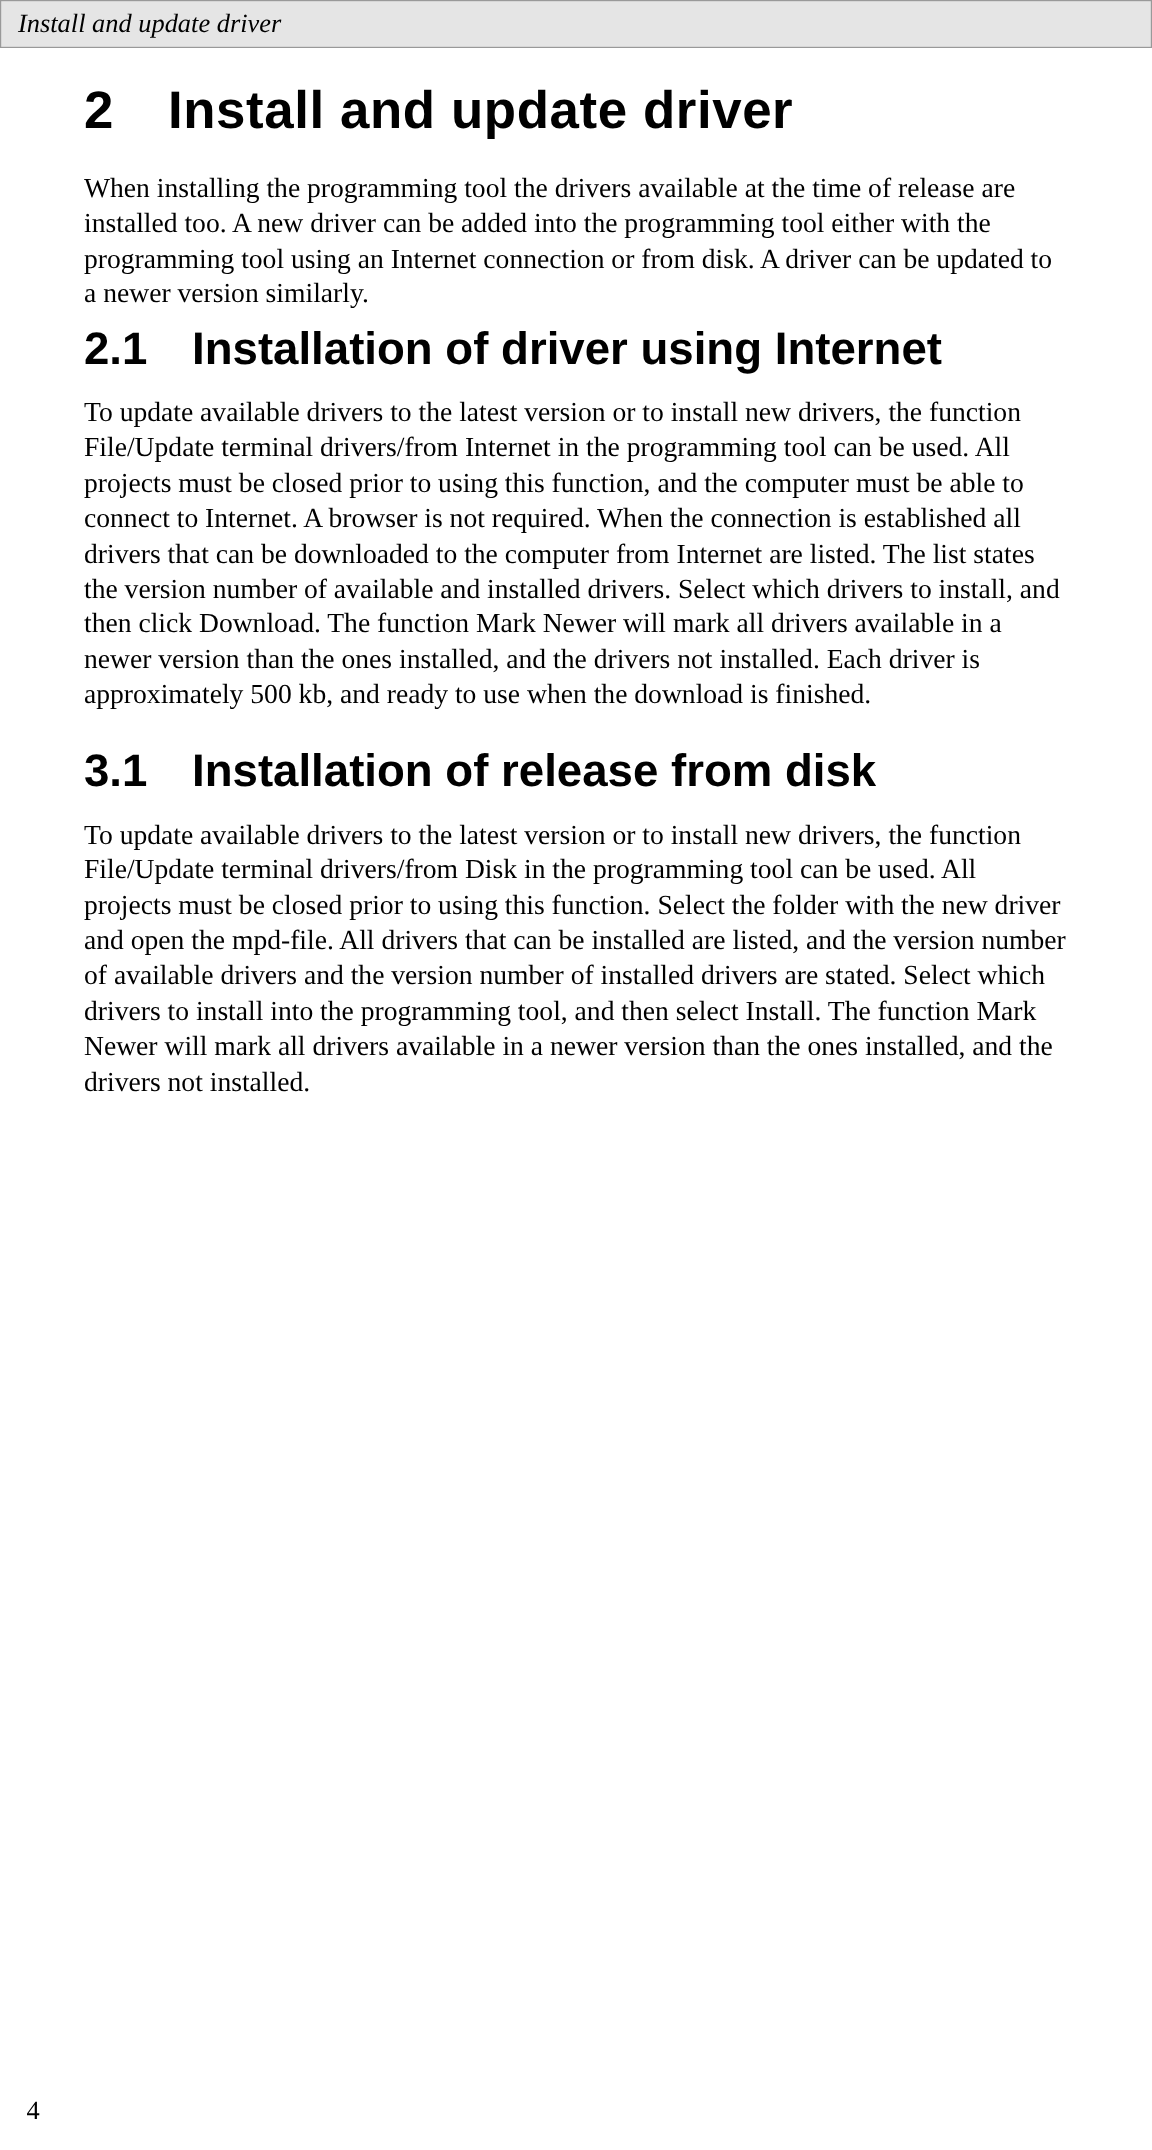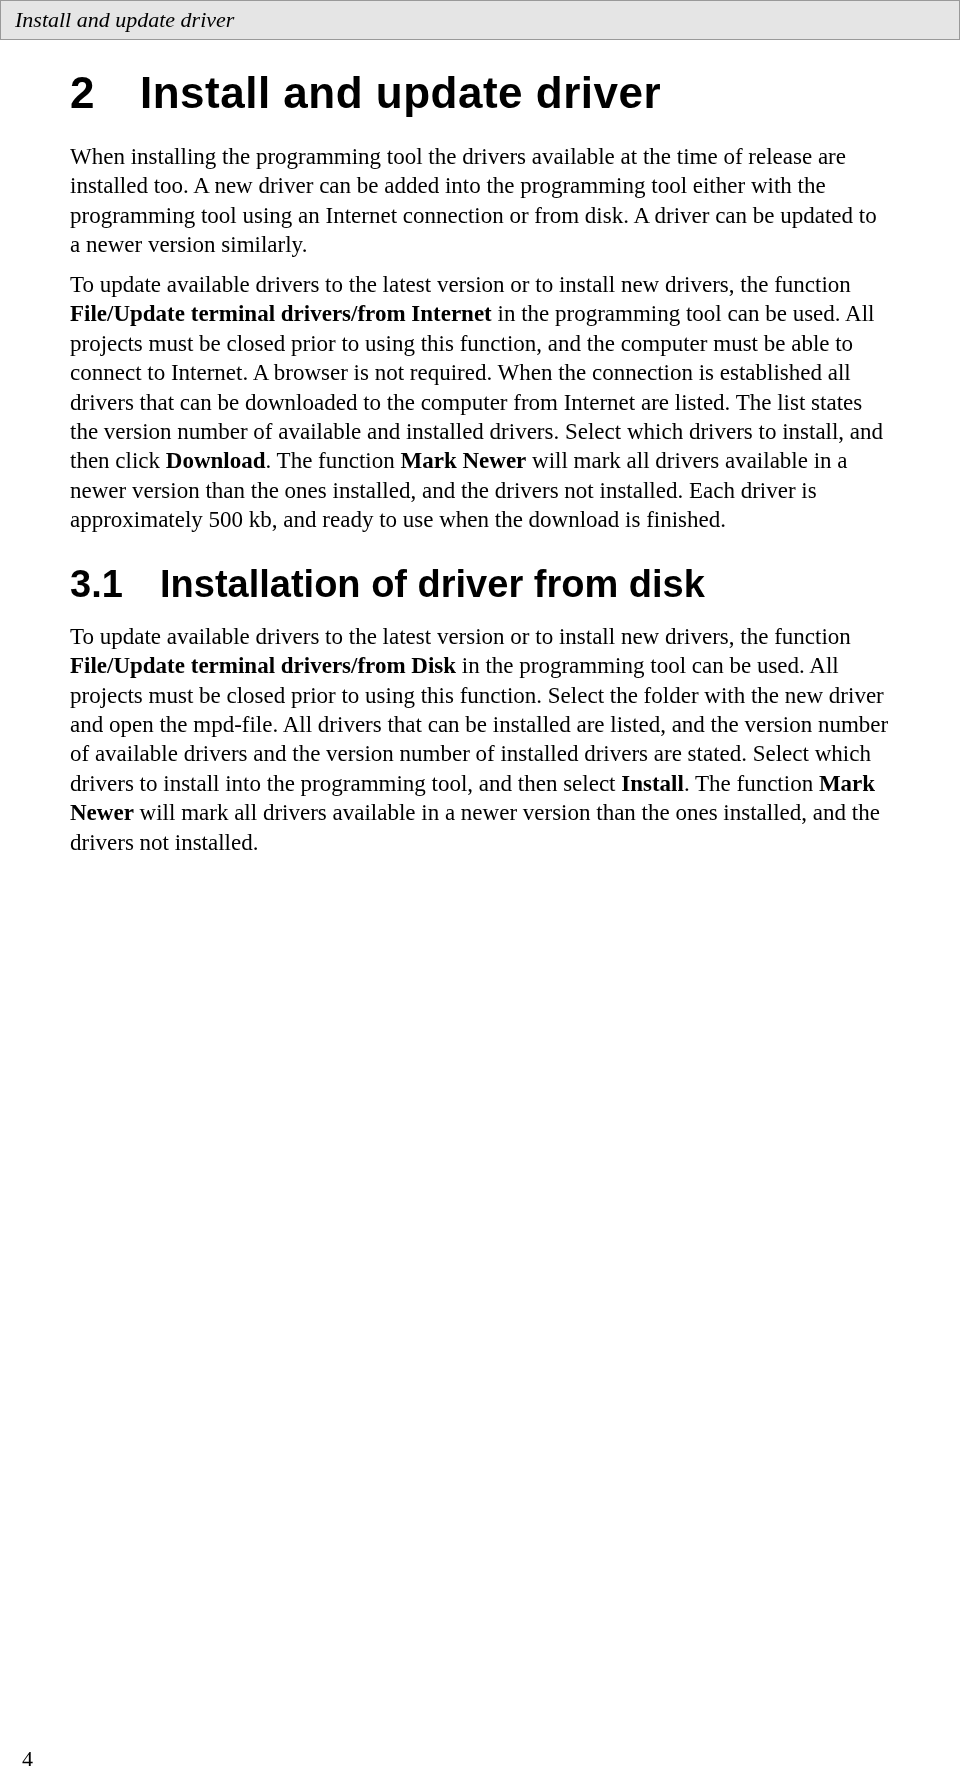--- a/index.html
+++ b/index.html
@@ -48,21 +48,21 @@
   }
   .section-title .num {
     width: 90px;
     flex-shrink: 0;
   }
   .body-text {
     font-size: 23px;
     line-height: 1.28;
     margin-bottom: 28px;
   }
-  .bold { font-weight: bold; }
+  .bold { font-weight: normal; }
   .page-number {
     position: absolute;
     left: 22px;
     bottom: 20px;
     font-size: 22px;
     font-family: Georgia, serif;
   }
 </style>
 </head>
 <body>
@@ -73,28 +73,32 @@
 
 <div class="content">
 
   <div class="chapter-title">
     <span class="num">2</span>
     <span>Install and update driver</span>
   </div>
 
   <p class="intro">When installing the programming tool the drivers available at the time of release are installed too. A new driver can be added into the programming tool either with the programming tool using an Internet connection or from disk. A driver can be updated to a newer version similarly.</p>
 
+  <div class="section-title">
+    <span class="num">2.1</span>
+    <span>Installation of driver using Internet</span>
+  </div>
 
   <p class="body-text">
     <span>To update available drivers to the latest version or to install new drivers, the function </span><span class="bold">File/Update terminal drivers/from Internet</span><span> in the programming tool can be used. All projects must be closed prior to using this function, and the computer must be able to connect to Internet. A browser is not required. When the connection is established all drivers that can be downloaded to the computer from Internet are listed. The list states the version number of available and installed drivers. Select which drivers to install, and then click </span><span class="bold">Download</span><span>. The function </span><span class="bold">Mark Newer</span><span> will mark all drivers available in a newer version than the ones installed, and the drivers not installed. Each driver is approximately 500 kb, and ready to use when the download is finished.</span>
   </p>
 
   <div class="section-title">
     <span class="num">3.1</span>
-    <span>Installation of driver from disk</span>
+    <span>Installation of release from disk</span>
   </div>
 
   <p class="body-text">
     <span>To update available drivers to the latest version or to install new drivers, the function </span><span class="bold">File/Update terminal drivers/from Disk</span><span> in the programming tool can be used. All projects must be closed prior to using this function. Select the folder with the new driver and open the mpd-file. All drivers that can be installed are listed, and the version number of available drivers and the version number of installed drivers are stated. Select which drivers to install into the programming tool, and then select </span><span class="bold">Install</span><span>. The function </span><span class="bold">Mark Newer</span><span> will mark all drivers available in a newer version than the ones installed, and the drivers not installed.</span>
   </p>
 
 </div>
 
 <div class="page-number">4</div>
 

